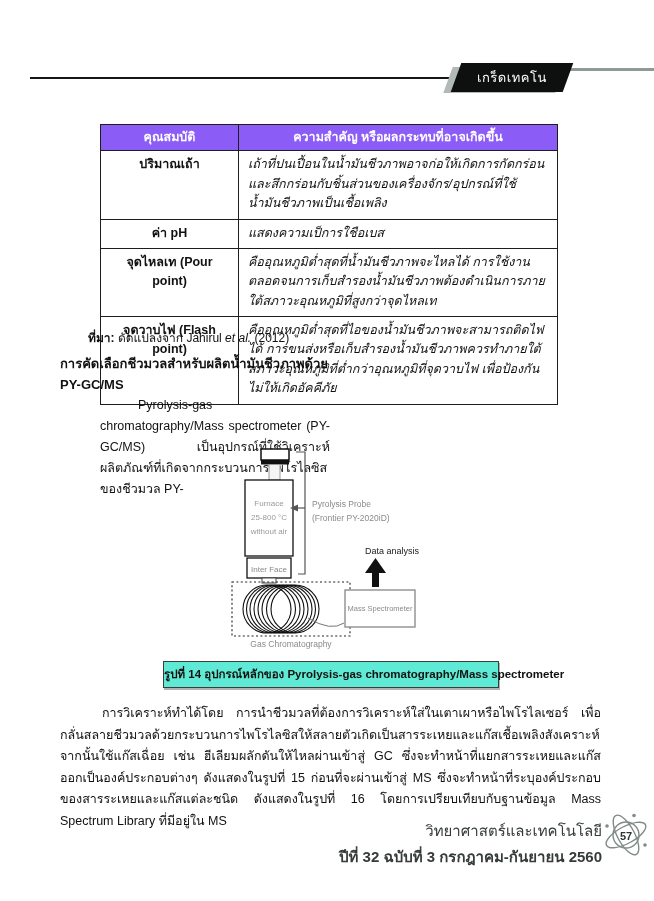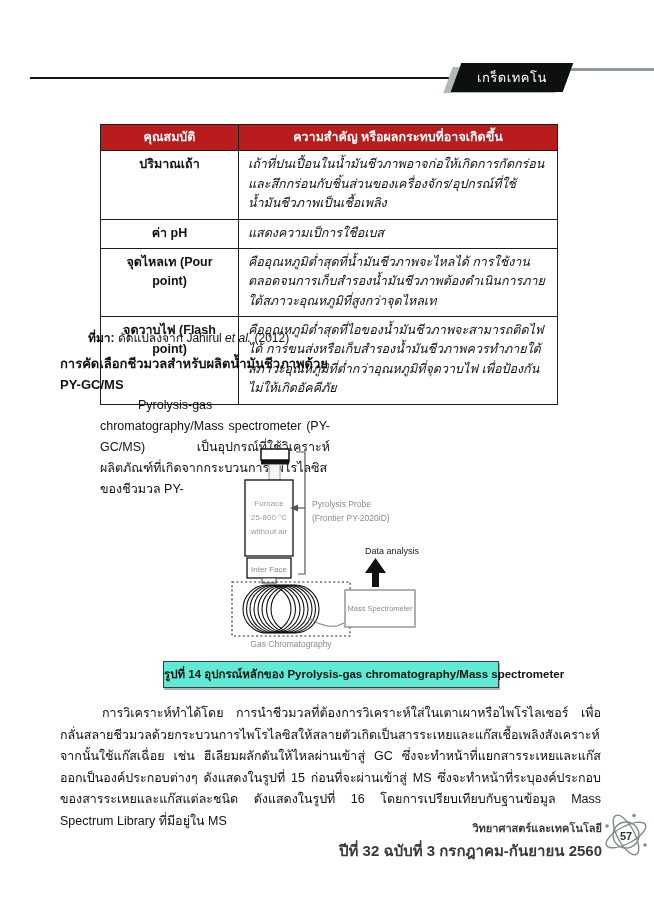--- a/index.html
+++ b/index.html
@@ -22,21 +22,21 @@
     display:flex; align-items:center; justify-content:center;
   }
   .tab span { transform:skewX(20deg); color:#fff; font-size:13px; letter-spacing:.5px; }
   
   table.props {
     position:absolute; left:100px; top:124px; width:458px;
     border-collapse:collapse; font-size:12.5px; line-height:1.55;
   }
   table.props th, table.props td { border:1.4px solid #1d1d1d; vertical-align:top; }
   table.props th {
-    background:#b91c1c; color:#fff; font-weight:700; text-align:center;
+    background:#8b5cf6; color:#fff; font-weight:700; text-align:center;
     padding:3px 6px; font-size:12.5px;
   }
   table.props td { padding:4px 9px 5px 9px; }
   td.prop-col { width:138px; font-weight:700;text-align:center; }
   td.desc-col { text-align:left;font-style:italic; }
   .source-line { position:absolute; left:88px; top:328px; font-size:12px; }
   .source-line .b { font-weight:700; }
   .source-line .i { font-style:italic; }
   
   .col-left  { position:absolute; left:60px;  top:353px; width:270px; font-size:12.5px; line-height:21px; text-align:justify; }
@@ -53,21 +53,21 @@
   }
   
   .para-bottom {
     position:absolute; left:60px; top:703px; width:541px;
     font-size:12.5px; line-height:21.5px; text-align:justify; text-indent:42px;
   }
   
   .footer-text {
     position:absolute; right:52px; top:819px; text-align:right; color:#343b38;
   }
-  .footer-text .journal { font-size:11px; font-weight:700; }
+  .footer-text .journal { font-size:15px; font-weight:400; }
   .footer-text .issue   { font-size:15px; font-weight:700; margin-top:2px; }
   .atom { position:absolute; left:602px; top:812px; }
 </style>
 </head>
 <body>
 
 <div class="page">
 
   <div class="rule-black"></div>
   <div class="rule-gray"></div>

